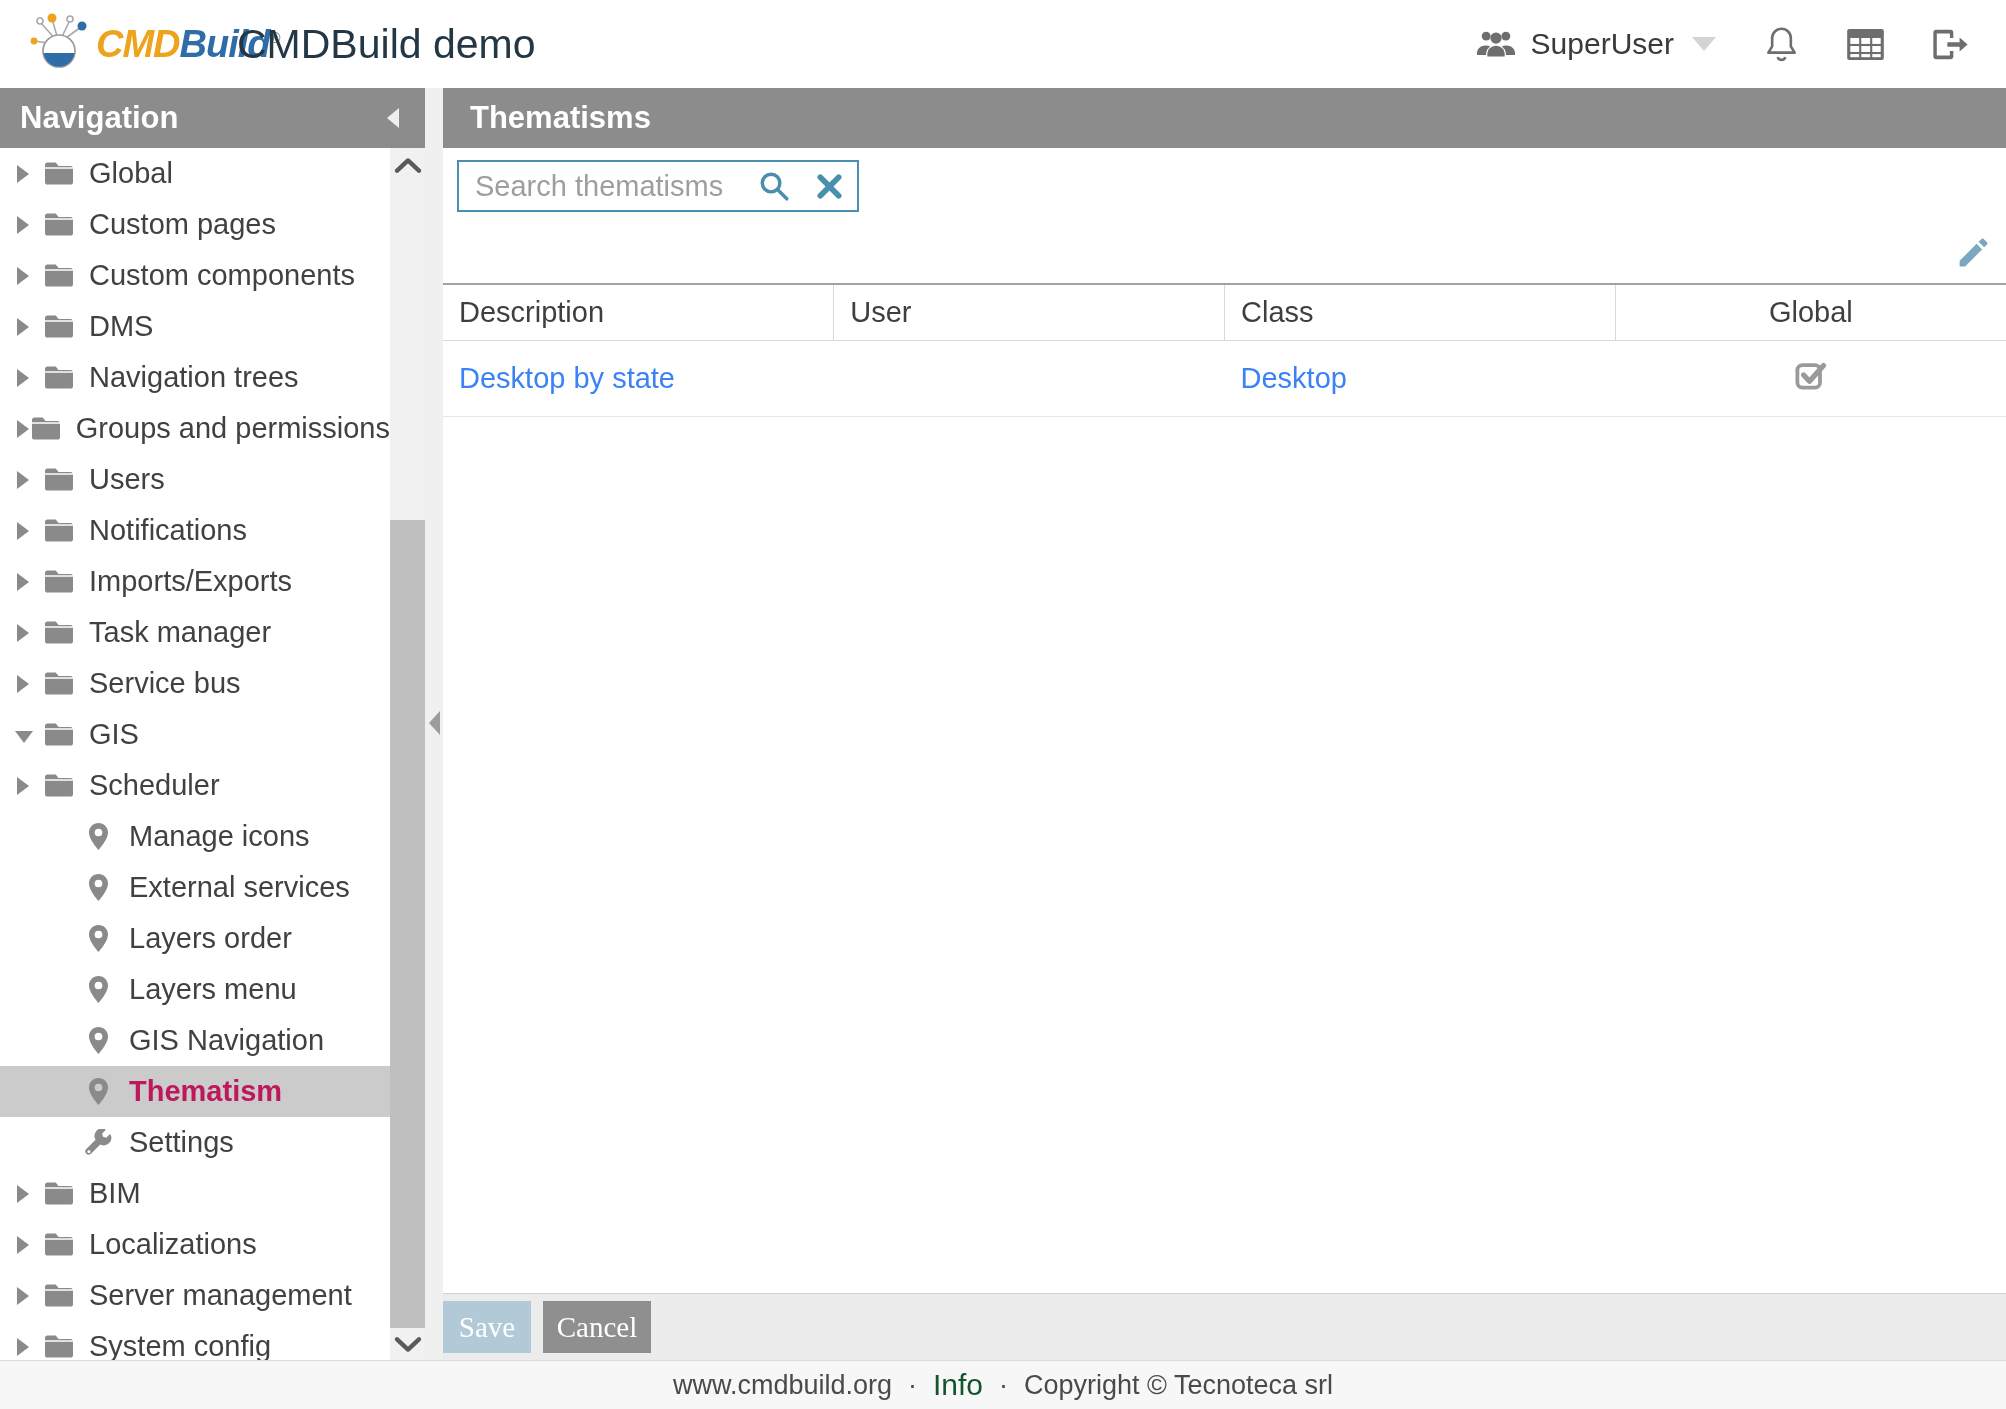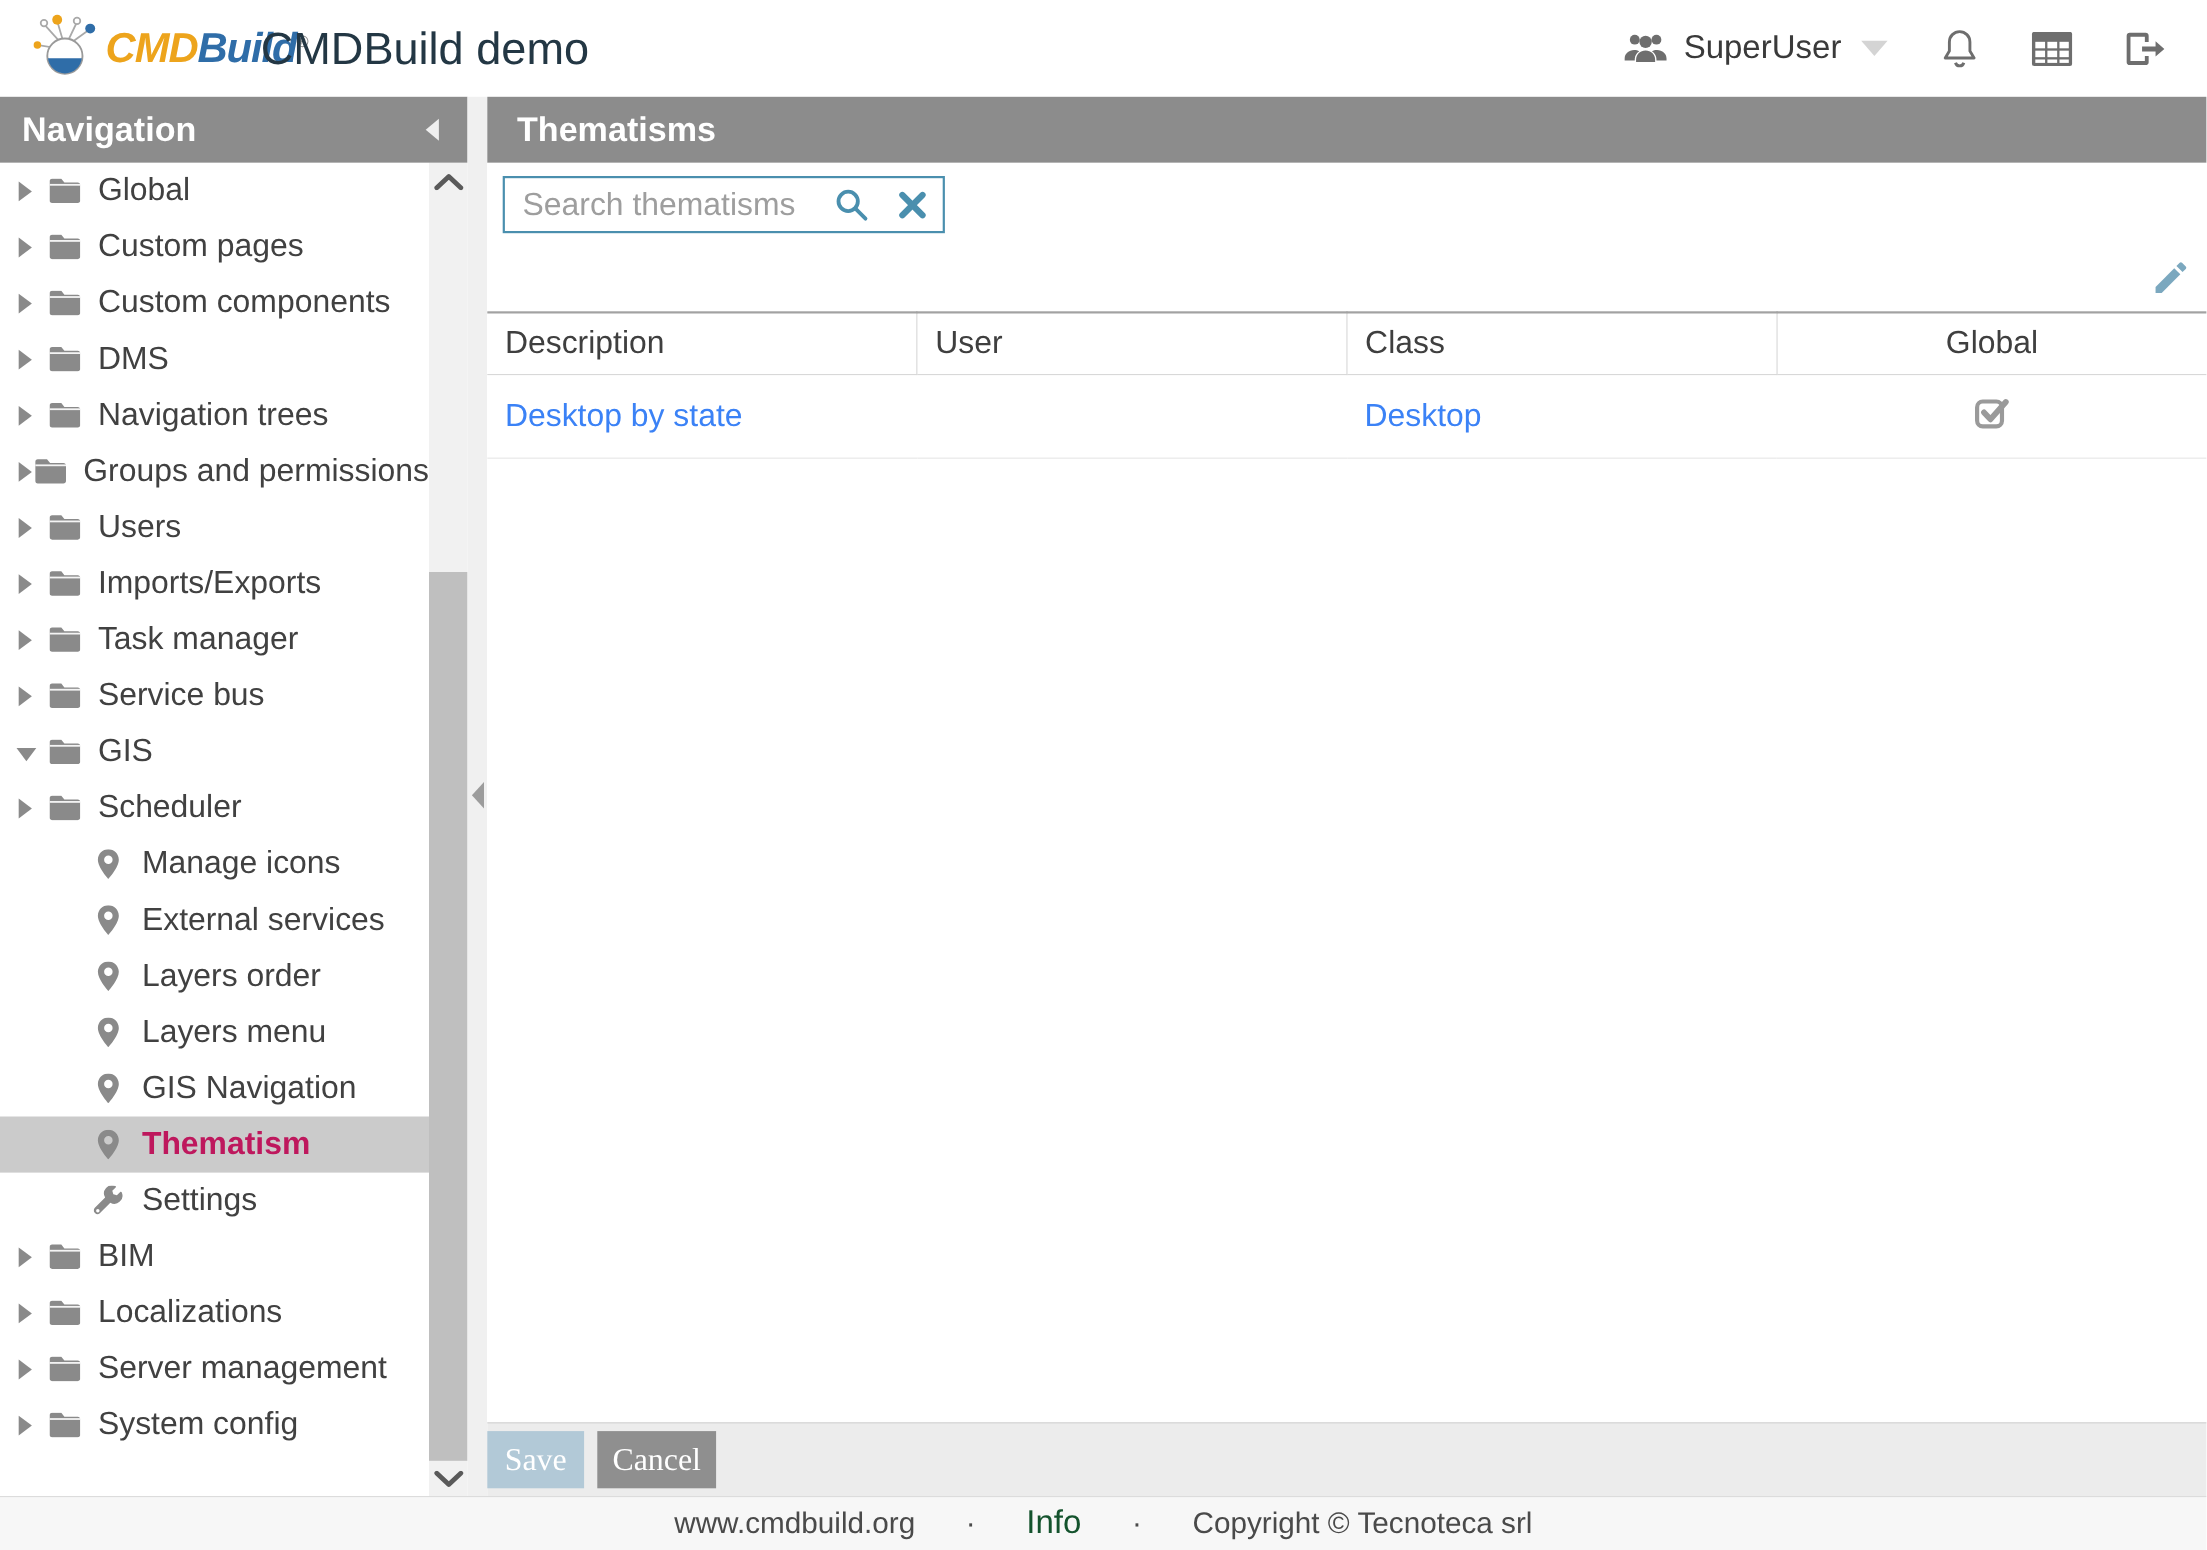--- a/index.html
+++ b/index.html
@@ -83,21 +83,21 @@
   .bottom-toolbar { position:absolute; left:0; right:0; bottom:0; height:67px; background:#ececec;
                     border-top:1px solid #d2d2d2; display:flex; align-items:center;
                     justify-content:flex-start; gap:12px; padding-right:10px;font-family:Liberation Serif, serif; }
   .btn { height:52px; border:none; color:#fff; font-size:29px; font-family:inherit; cursor:pointer; }
   .btn-save { width:88px; background:#b2c9d7; }
   .btn-cancel { width:108px; background:#8f8f8f; }
 
   
   .footer { position:absolute; left:0; top:1360px; width:100%; height:49px; background:#f7f7f7;
             border-top:1px solid #dcdcdc; display:flex; align-items:center; justify-content:center;
-            gap:46px; font-size:27px; color:#4a4a4a; }
+            gap:16px; font-size:27px; color:#4a4a4a; }
   .footer .info { font-size:30px; color:#14532d; }
   .footer .clickable { cursor:pointer; }
 </style>
 </head>
 <body>
 
 <div class="topbar">
   <div class="logo-wrap">
     <span><svg width="66" height="62" viewBox="0 0 66 62">
           <g stroke="#a9a9a9" stroke-width="1.6" fill="none">
@@ -232,20 +232,30 @@
       </div>
       <div class="tree-item lvl0">
         <span class="caret right"></span>
         <span class="tree-icon">
           <svg width="28" height="23" viewBox="0 0 24 19">
             <path fill="#8a8a8a" d="M0 2c0-1.1.9-2 2-2h7.2l2.4 3H22c1.1 0 2 .9 2 2v12c0 1.1-.9 2-2 2H2c-1.1 0-2-.9-2-2V2z"></path>
             <rect x="0" y="4.1" width="24" height="1.4" fill="#fff" opacity=".9"></rect>
           </svg>
         </span>
         <span class="tree-label">Users</span>
+      </div>
+      <div class="tree-item lvl0">
+        <span class="caret right"></span>
+        <span class="tree-icon">
+          <svg width="28" height="23" viewBox="0 0 24 19">
+            <path fill="#8a8a8a" d="M0 2c0-1.1.9-2 2-2h7.2l2.4 3H22c1.1 0 2 .9 2 2v12c0 1.1-.9 2-2 2H2c-1.1 0-2-.9-2-2V2z"></path>
+            <rect x="0" y="4.1" width="24" height="1.4" fill="#fff" opacity=".9"></rect>
+          </svg>
+        </span>
+        <span class="tree-label">Notifications</span>
       </div>
       <div class="tree-item lvl0">
         <span class="caret right"></span>
         <span class="tree-icon">
           <svg width="28" height="23" viewBox="0 0 24 19">
             <path fill="#8a8a8a" d="M0 2c0-1.1.9-2 2-2h7.2l2.4 3H22c1.1 0 2 .9 2 2v12c0 1.1-.9 2-2 2H2c-1.1 0-2-.9-2-2V2z"></path>
             <rect x="0" y="4.1" width="24" height="1.4" fill="#fff" opacity=".9"></rect>
           </svg>
         </span>
         <span class="tree-label">Imports/Exports</span>

